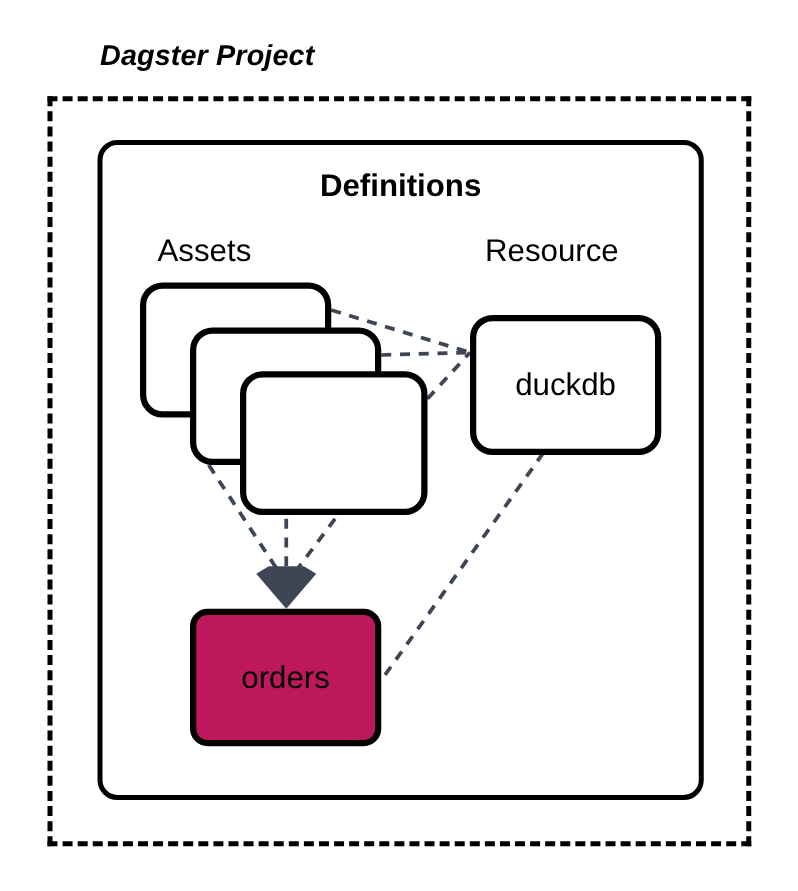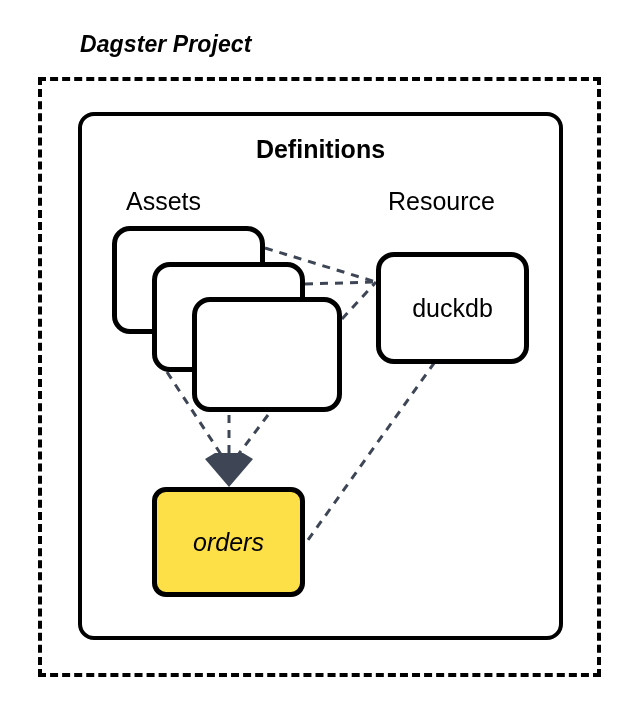--- a/index.html
+++ b/index.html
@@ -186,17 +186,17 @@
   </svg>
 
   <div class="asset-card c1"></div>
   <div class="asset-card c2"></div>
   <div class="asset-card c3"></div>
 
   <div class="resource-box">
     <span class="node-text">duckdb</span>
   </div>
 
-  <div class="orders-node" style="background: #fde047; font-style: italic;">
+  <div class="orders-node" style="background: #be185d;">
     <span class="node-line">orders</span>
   </div>
 
 </div>
 
 </body></html>

